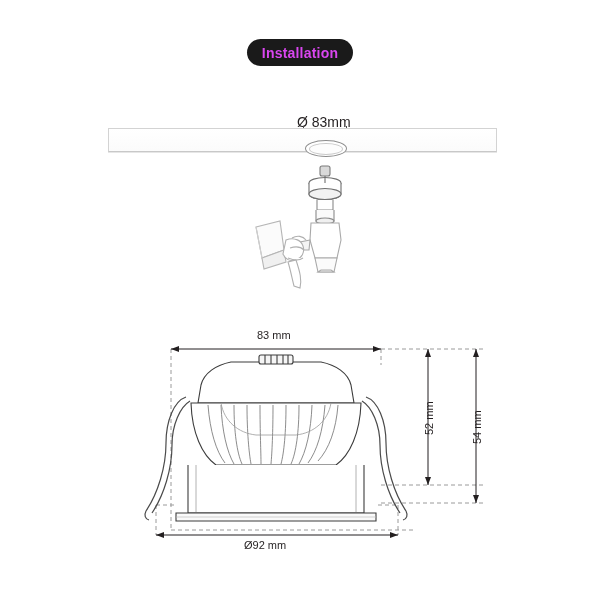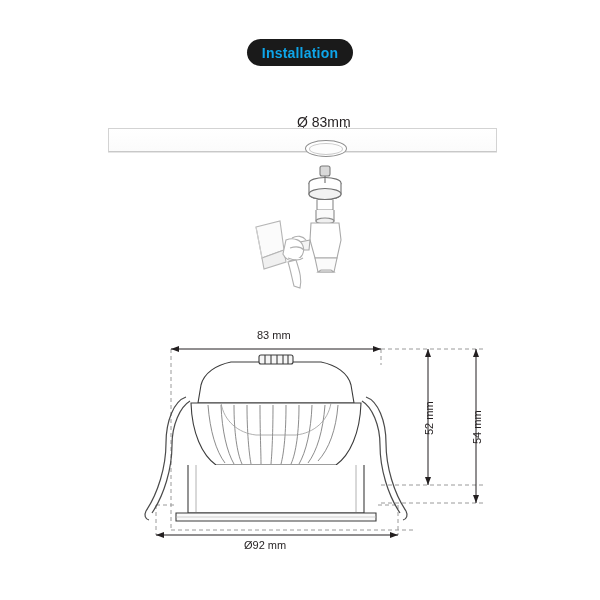--- a/index.html
+++ b/index.html
@@ -23,21 +23,21 @@
 
   
   .title-pill {
     position: absolute;
     left: 247px;
     top: 39px;
     width: 106px;
     height: 27px;
     background: #1a1a1a;
     border-radius: 14px;
-    color: #0ea5e9;
+    color: #d946ef;
     font-size: 14px;
     font-weight: bold;
     display: flex;
     align-items: center;
     justify-content: center;
     letter-spacing: 0.2px;
   }
 
   
   .scene {

